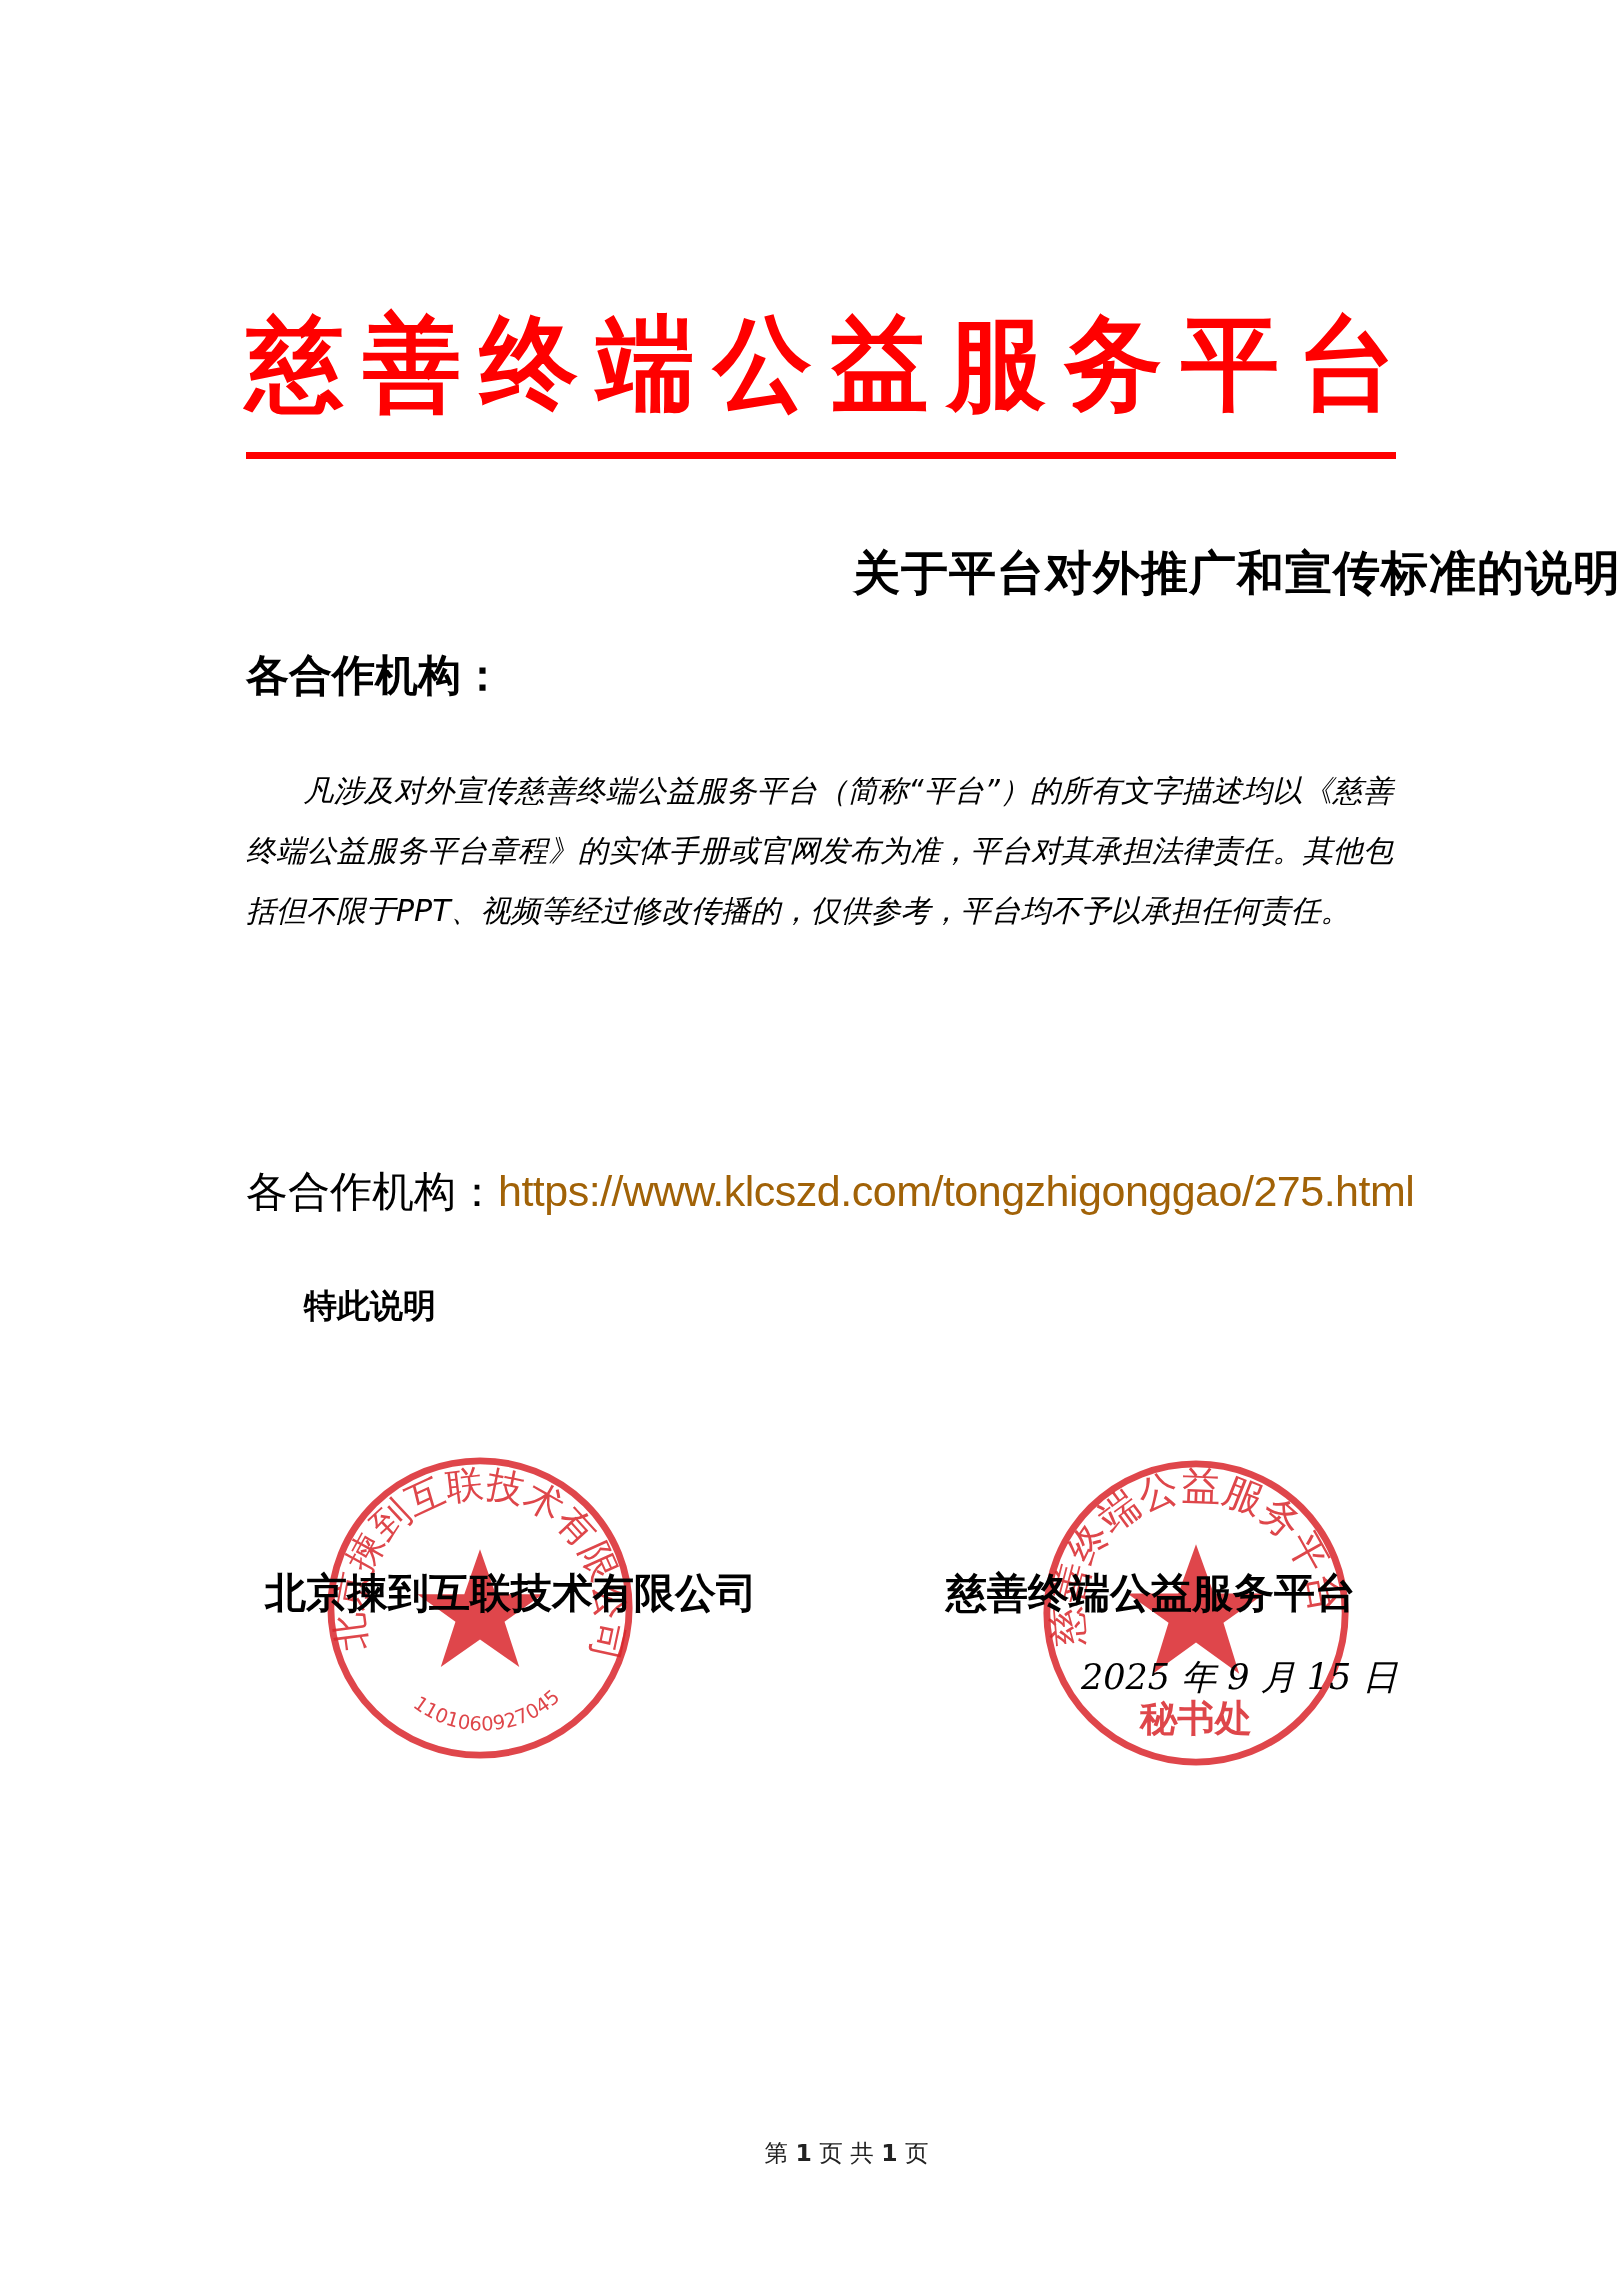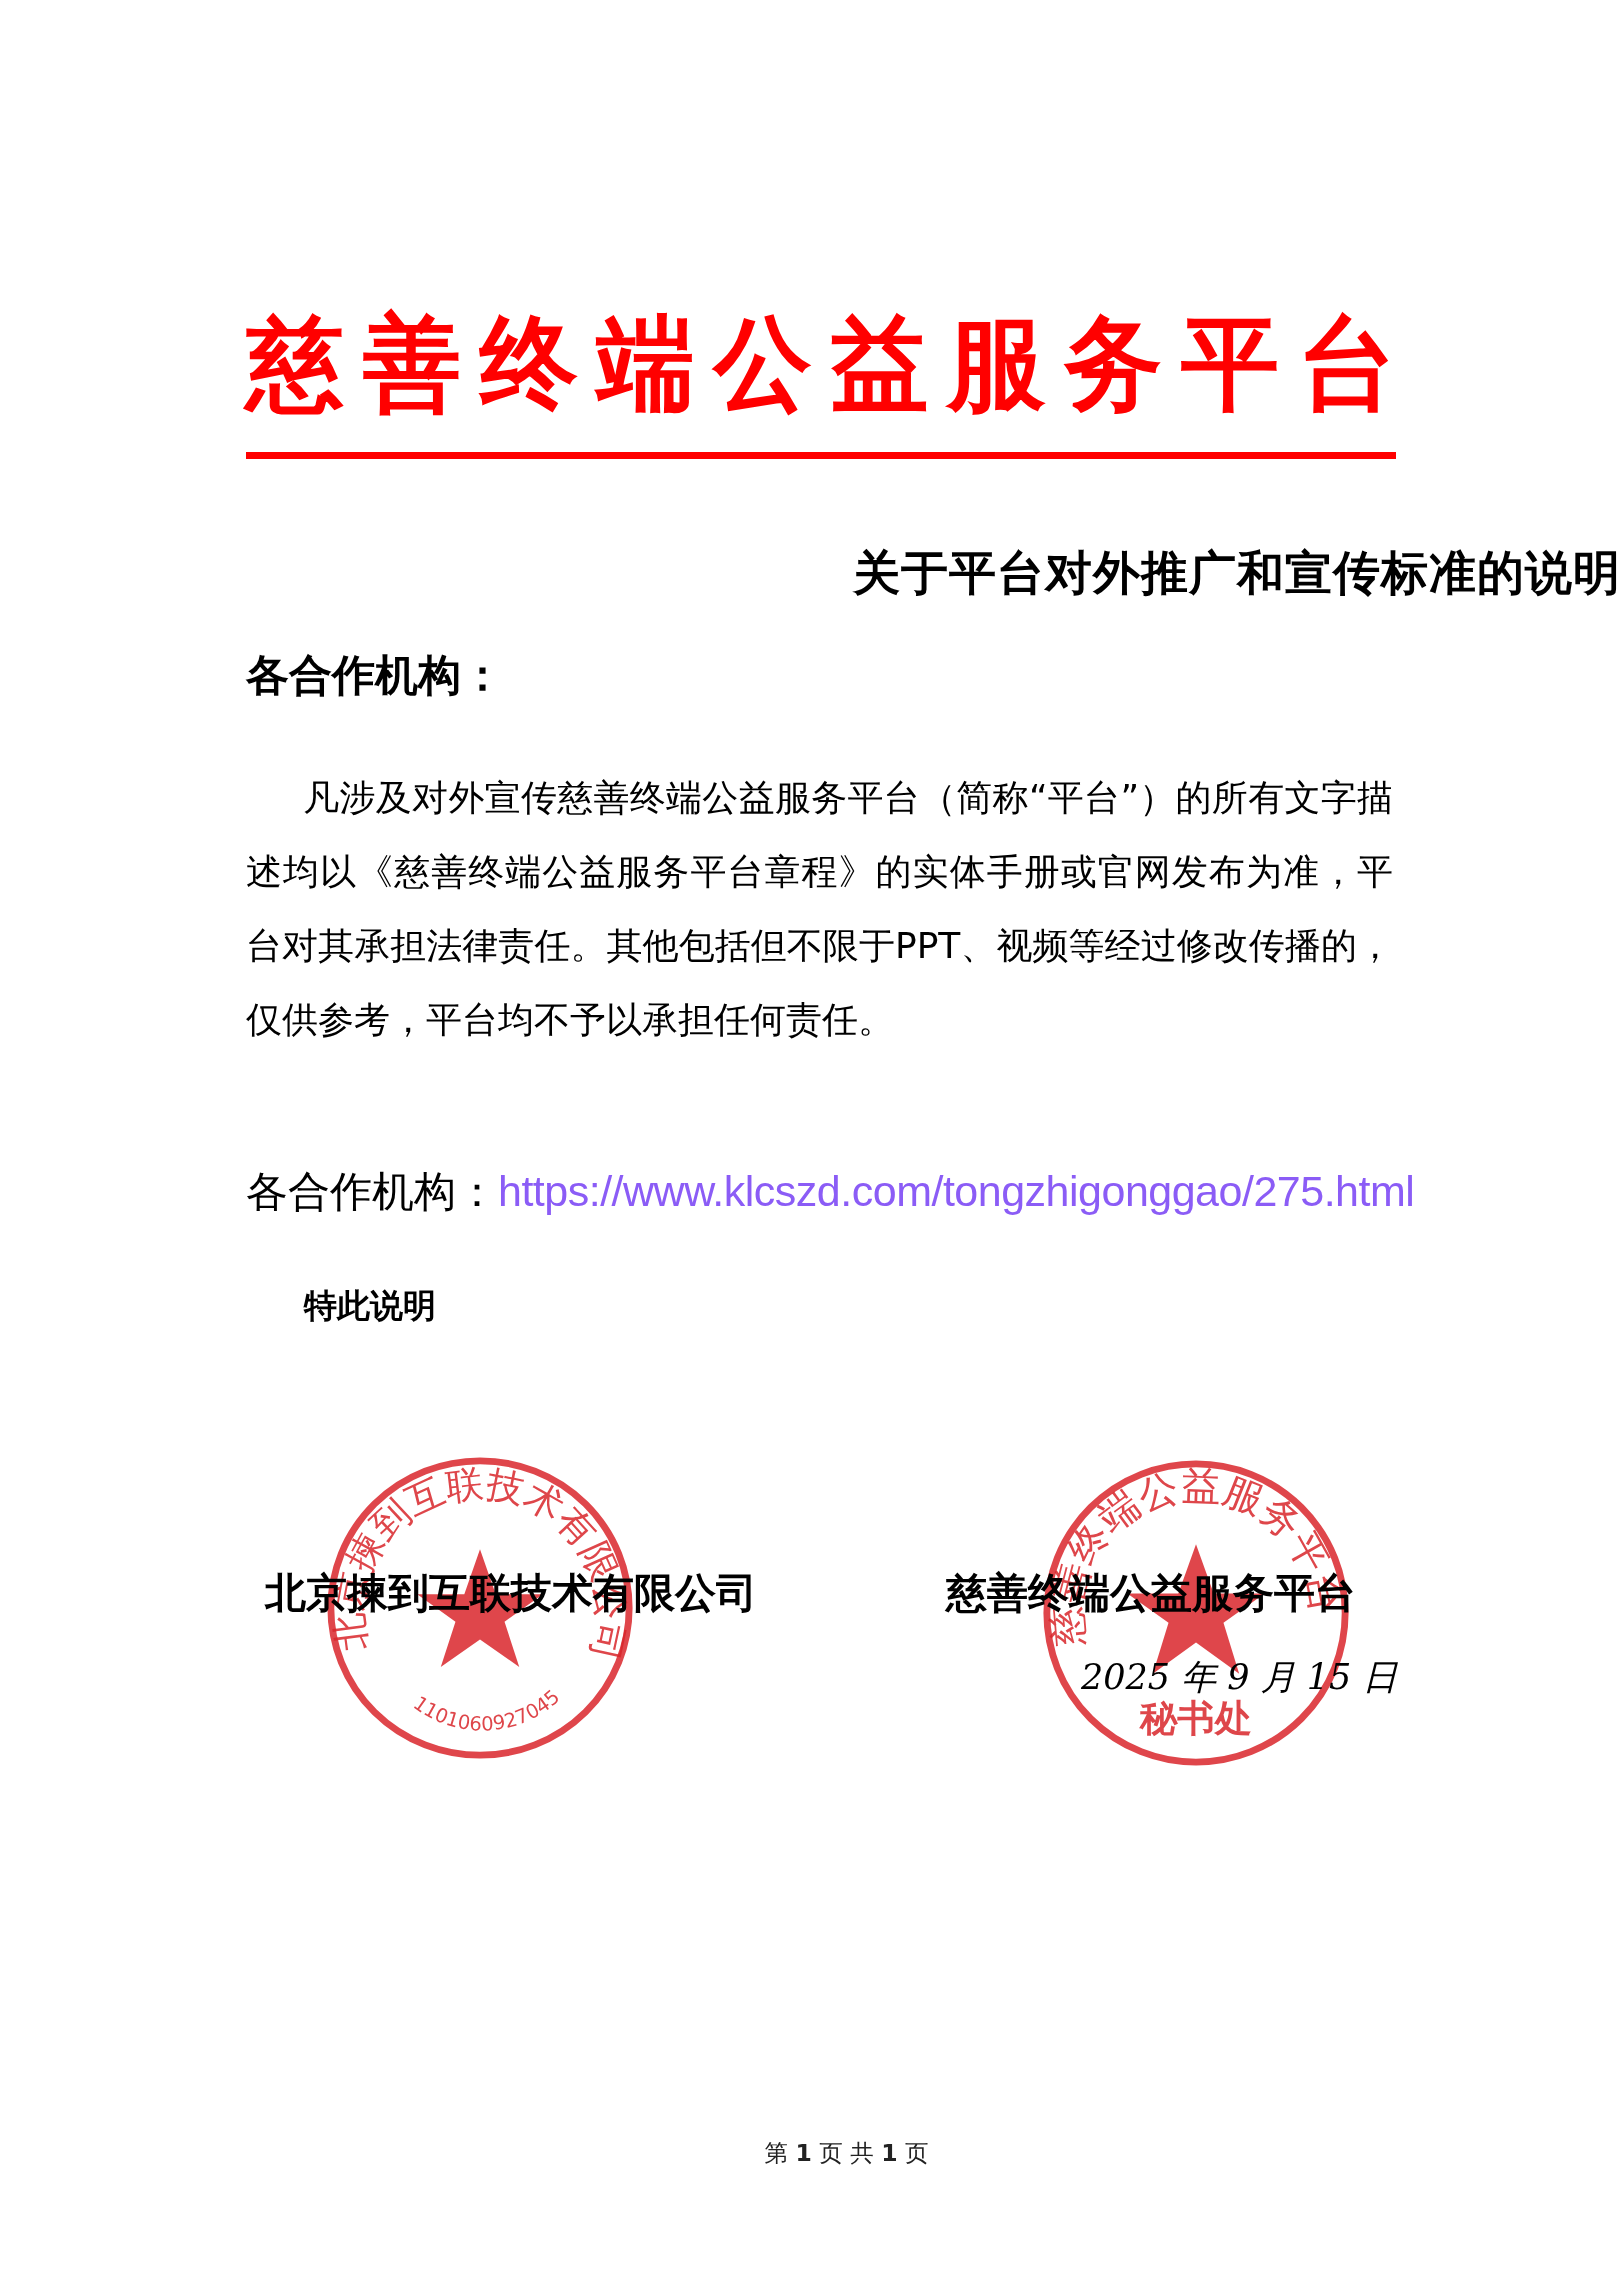--- a/index.html
+++ b/index.html
@@ -8,26 +8,26 @@
   .abs { position:absolute; }
   .masthead { left:246px; top:294px; width:1150px; height:137px;
               display:flex; justify-content:space-between; align-items:center;
               color:#ff0000; font-family:"DejaVu Serif", serif; font-weight:bold;
               font-size:98px; line-height:1; }
   .masthead span { display:block; transform:scaleY(1.05); }
   .rule { left:246px; top:452px; width:1150px; height:6.9px; background:#ff0000; }
   .title { left:0; width:1621px; top:542px; text-align:right;
            font-size:47px; font-weight:bold; letter-spacing:1px; }
   .salutation { left:246px; top:647px; font-size:43px; font-weight:bold; }
-  .body-text { left:246px; top:761px; width:1147px; font-size:36px; line-height:74px;
-               text-align:justify; }
+  .body-text { left:246px; top:761px; width:1147px; font-size:30px; line-height:60px;
+               text-align:justify;font-style:italic; }
   .body-text .indent { display:inline-block; width:57px; }
   .link-line { left:246px; top:1164px; font-size:42px; white-space:nowrap; }
   .link-line .url { font-family:"Liberation Sans", sans-serif; font-weight:300;
-                    font-size:43px; letter-spacing:-0.5px; color:#8b5cf6; }
+                    font-size:43px; letter-spacing:-0.5px; color:#a16207; }
   .closing { left:304px; top:1284px; font-size:33px; font-weight:bold; }
   .sig { font-family:"DejaVu Serif", serif; font-weight:bold; font-size:41px; white-space:nowrap; }
   .date { font-family:"DejaVu Serif", serif; font-size:35px; white-space:nowrap;font-style:italic; }
   .footer { left:0; width:1621px; top:2137px; text-align:center; font-size:23.5px; color:#222;
             font-family:"DejaVu Sans", sans-serif;margin-left:36px; }
   .footer b { font-weight:bold; }
 </style>
 </head>
 <body>
 

